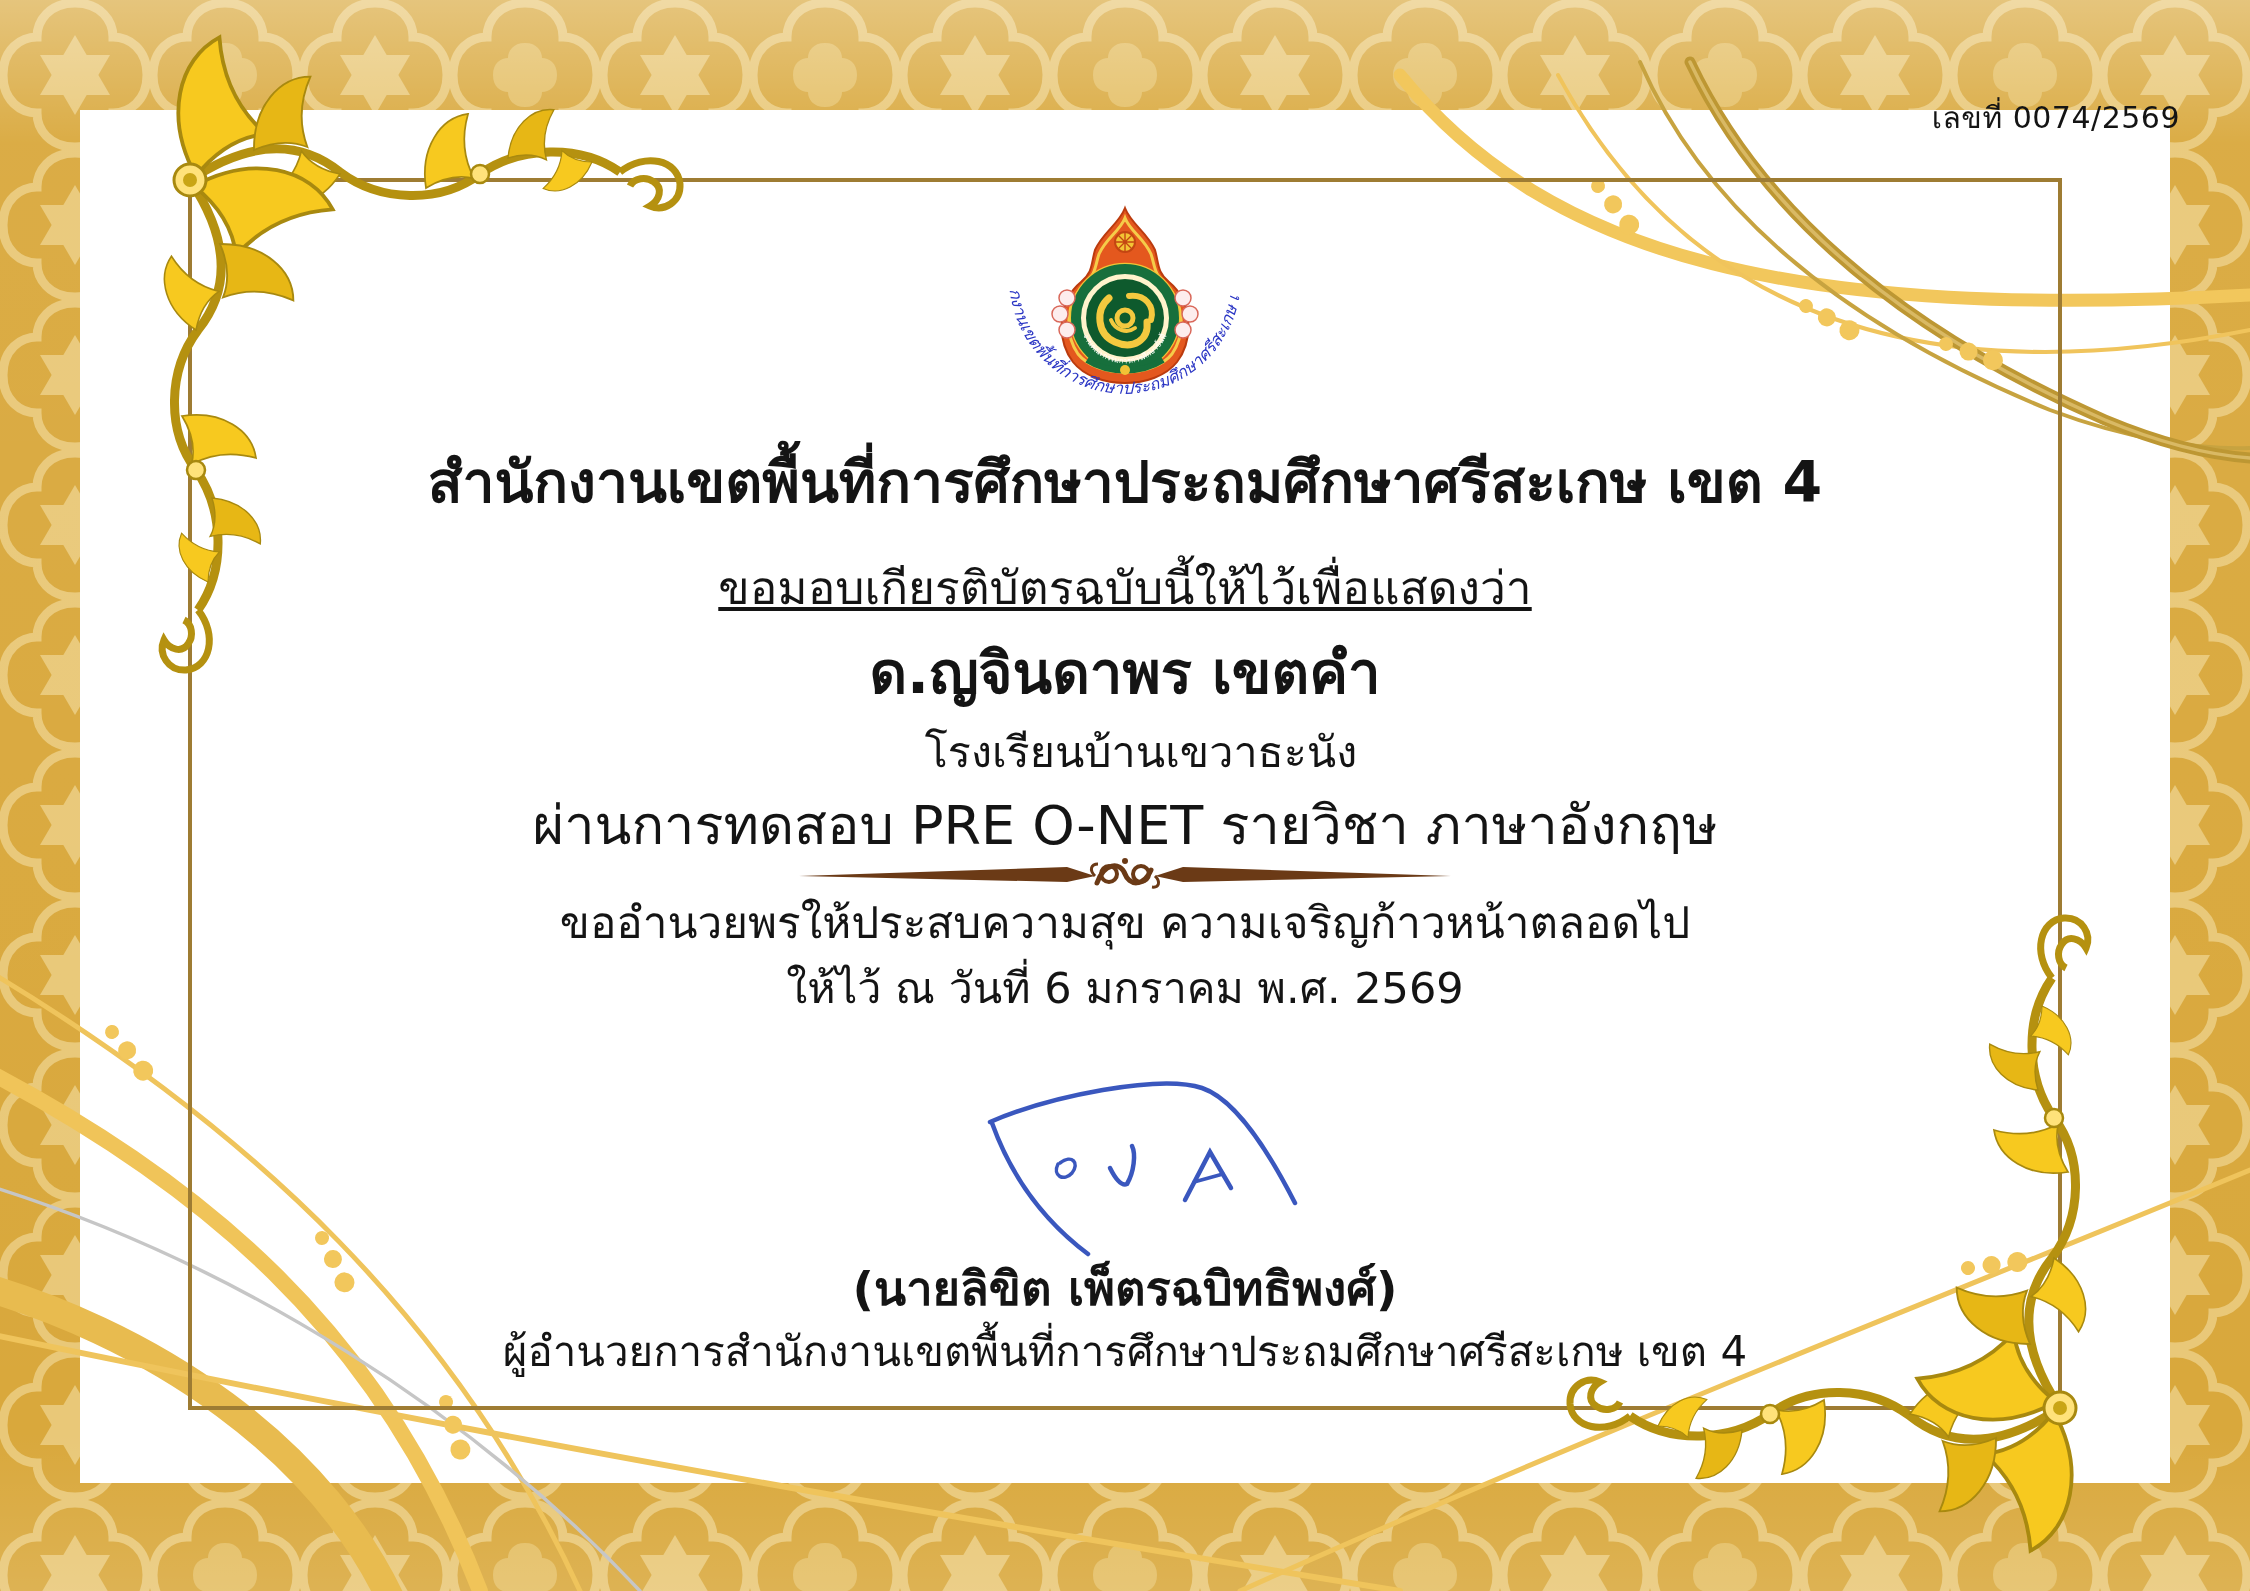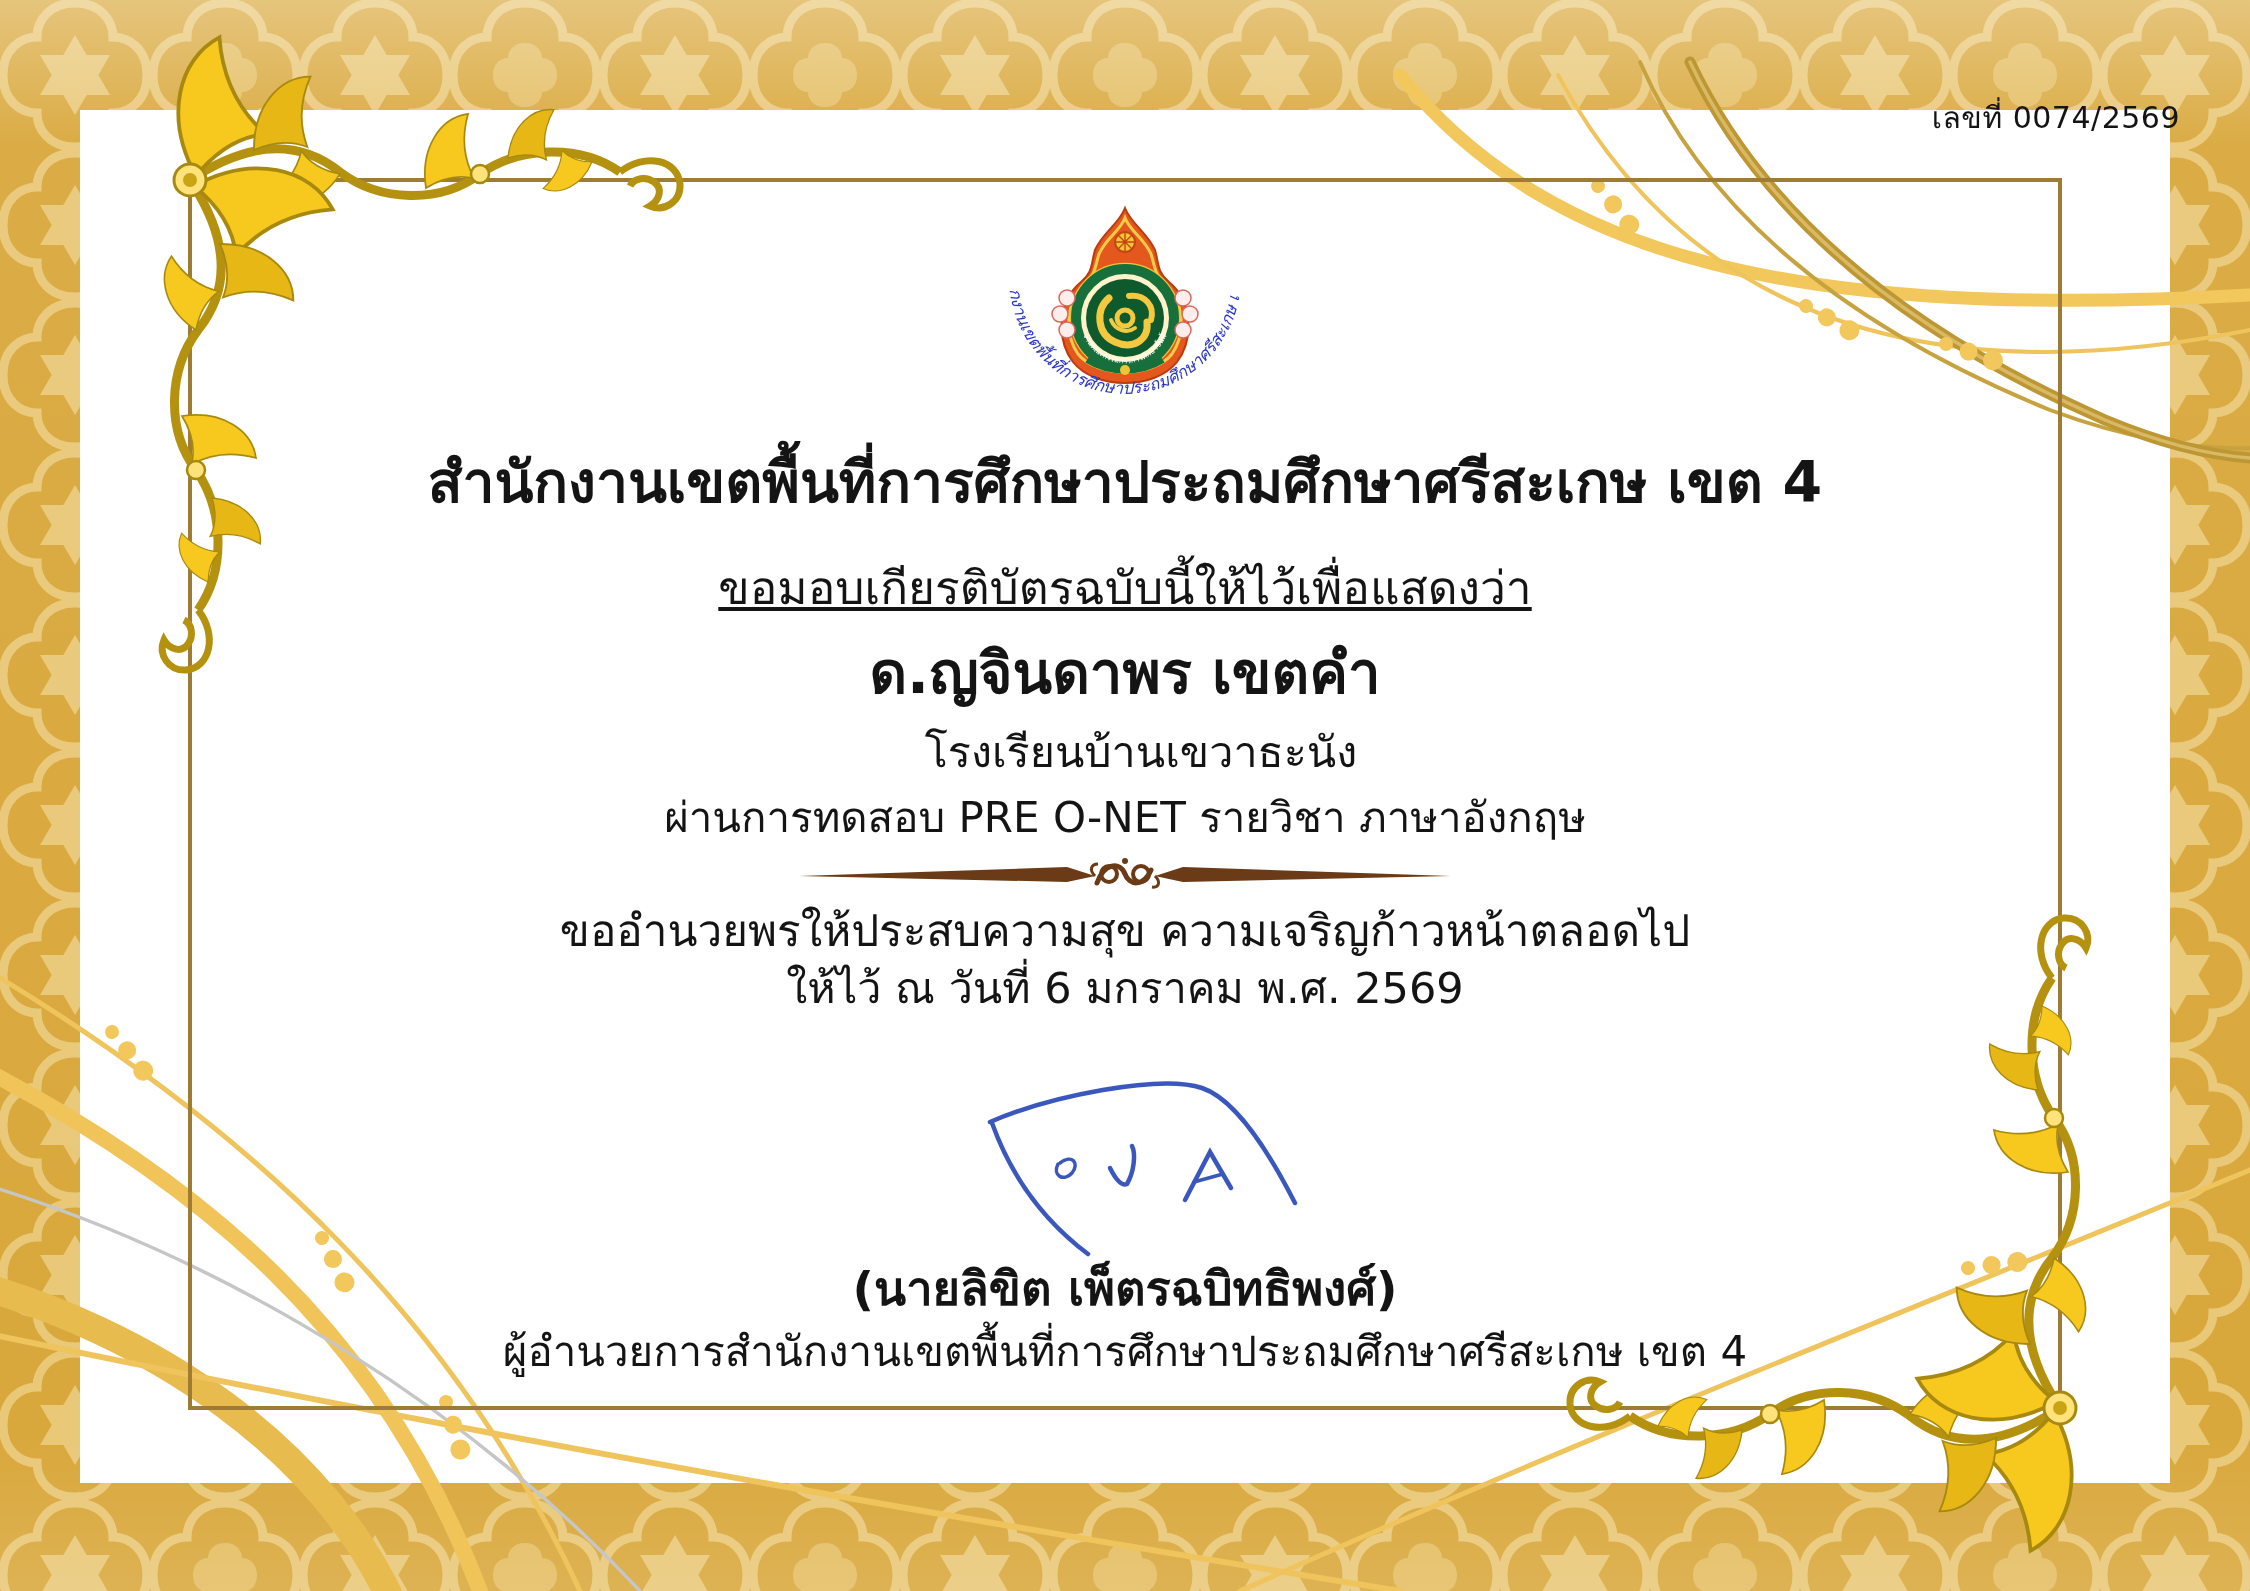--- a/index.html
+++ b/index.html
@@ -13,22 +13,22 @@
   svg{display:block;}
   .txt{
     position:absolute;left:0;width:100%;text-align:center;
     line-height:1.42;white-space:nowrap;
   }
   #cert-number{position:absolute;top:94px;right:70px;font-size:30px;font-weight:500;letter-spacing:.5px;}
   #org-title{top:442px;font-size:57px;font-weight:600;}
   #intro-line{top:556px;font-size:46px;font-weight:500;text-decoration:underline;}
   #recipient-name{top:632px;font-size:58px;font-weight:700;text-align:center;}
   #school-name{top:722px;font-size:43px;font-weight:500;padding-left:16px;}
-  #achievement-line{top:788px;font-size:42px;font-weight:500;}
-  #blessing-line{top:892px;font-size:44px;font-weight:500;margin-top:8px;}
+  #achievement-line{top:788px;font-size:54px;font-weight:500;}
+  #blessing-line{top:892px;font-size:44px;font-weight:500;}
   #date-line{top:958px;font-size:43px;font-weight:500;}
   #signer-name{top:1256px;font-size:47px;font-weight:600;}
   #signer-title{top:1322px;font-size:42px;font-weight:500;}
 </style>
 </head>
 <body>
 
 <svg class="abs" style="left:0;top:0" width="2250" height="1591" viewBox="0 0 2250 1591">
   <defs>
 

